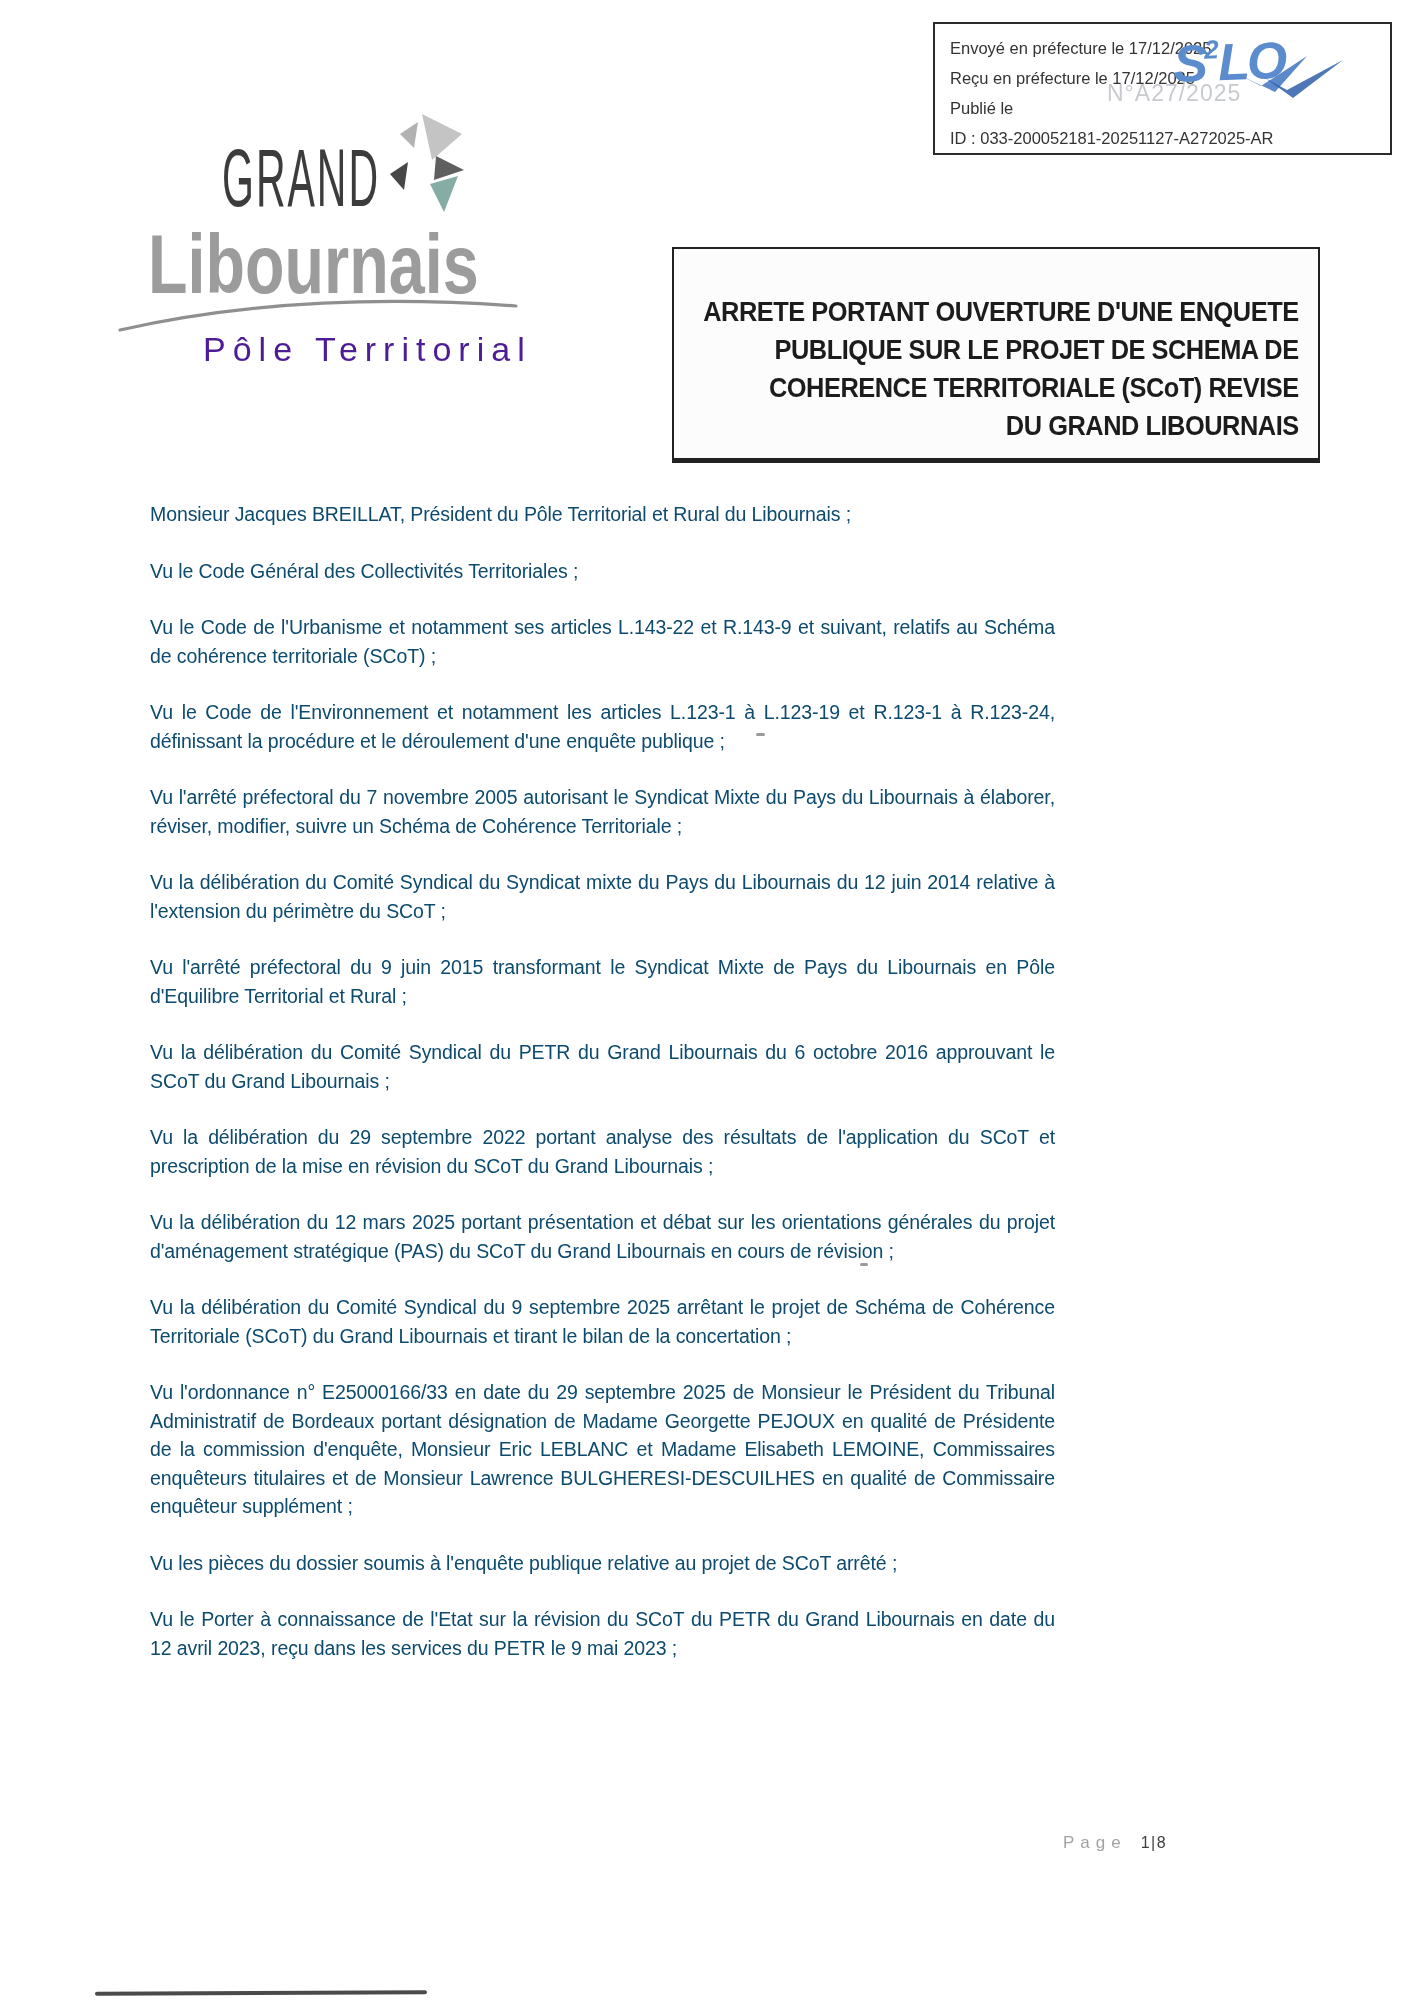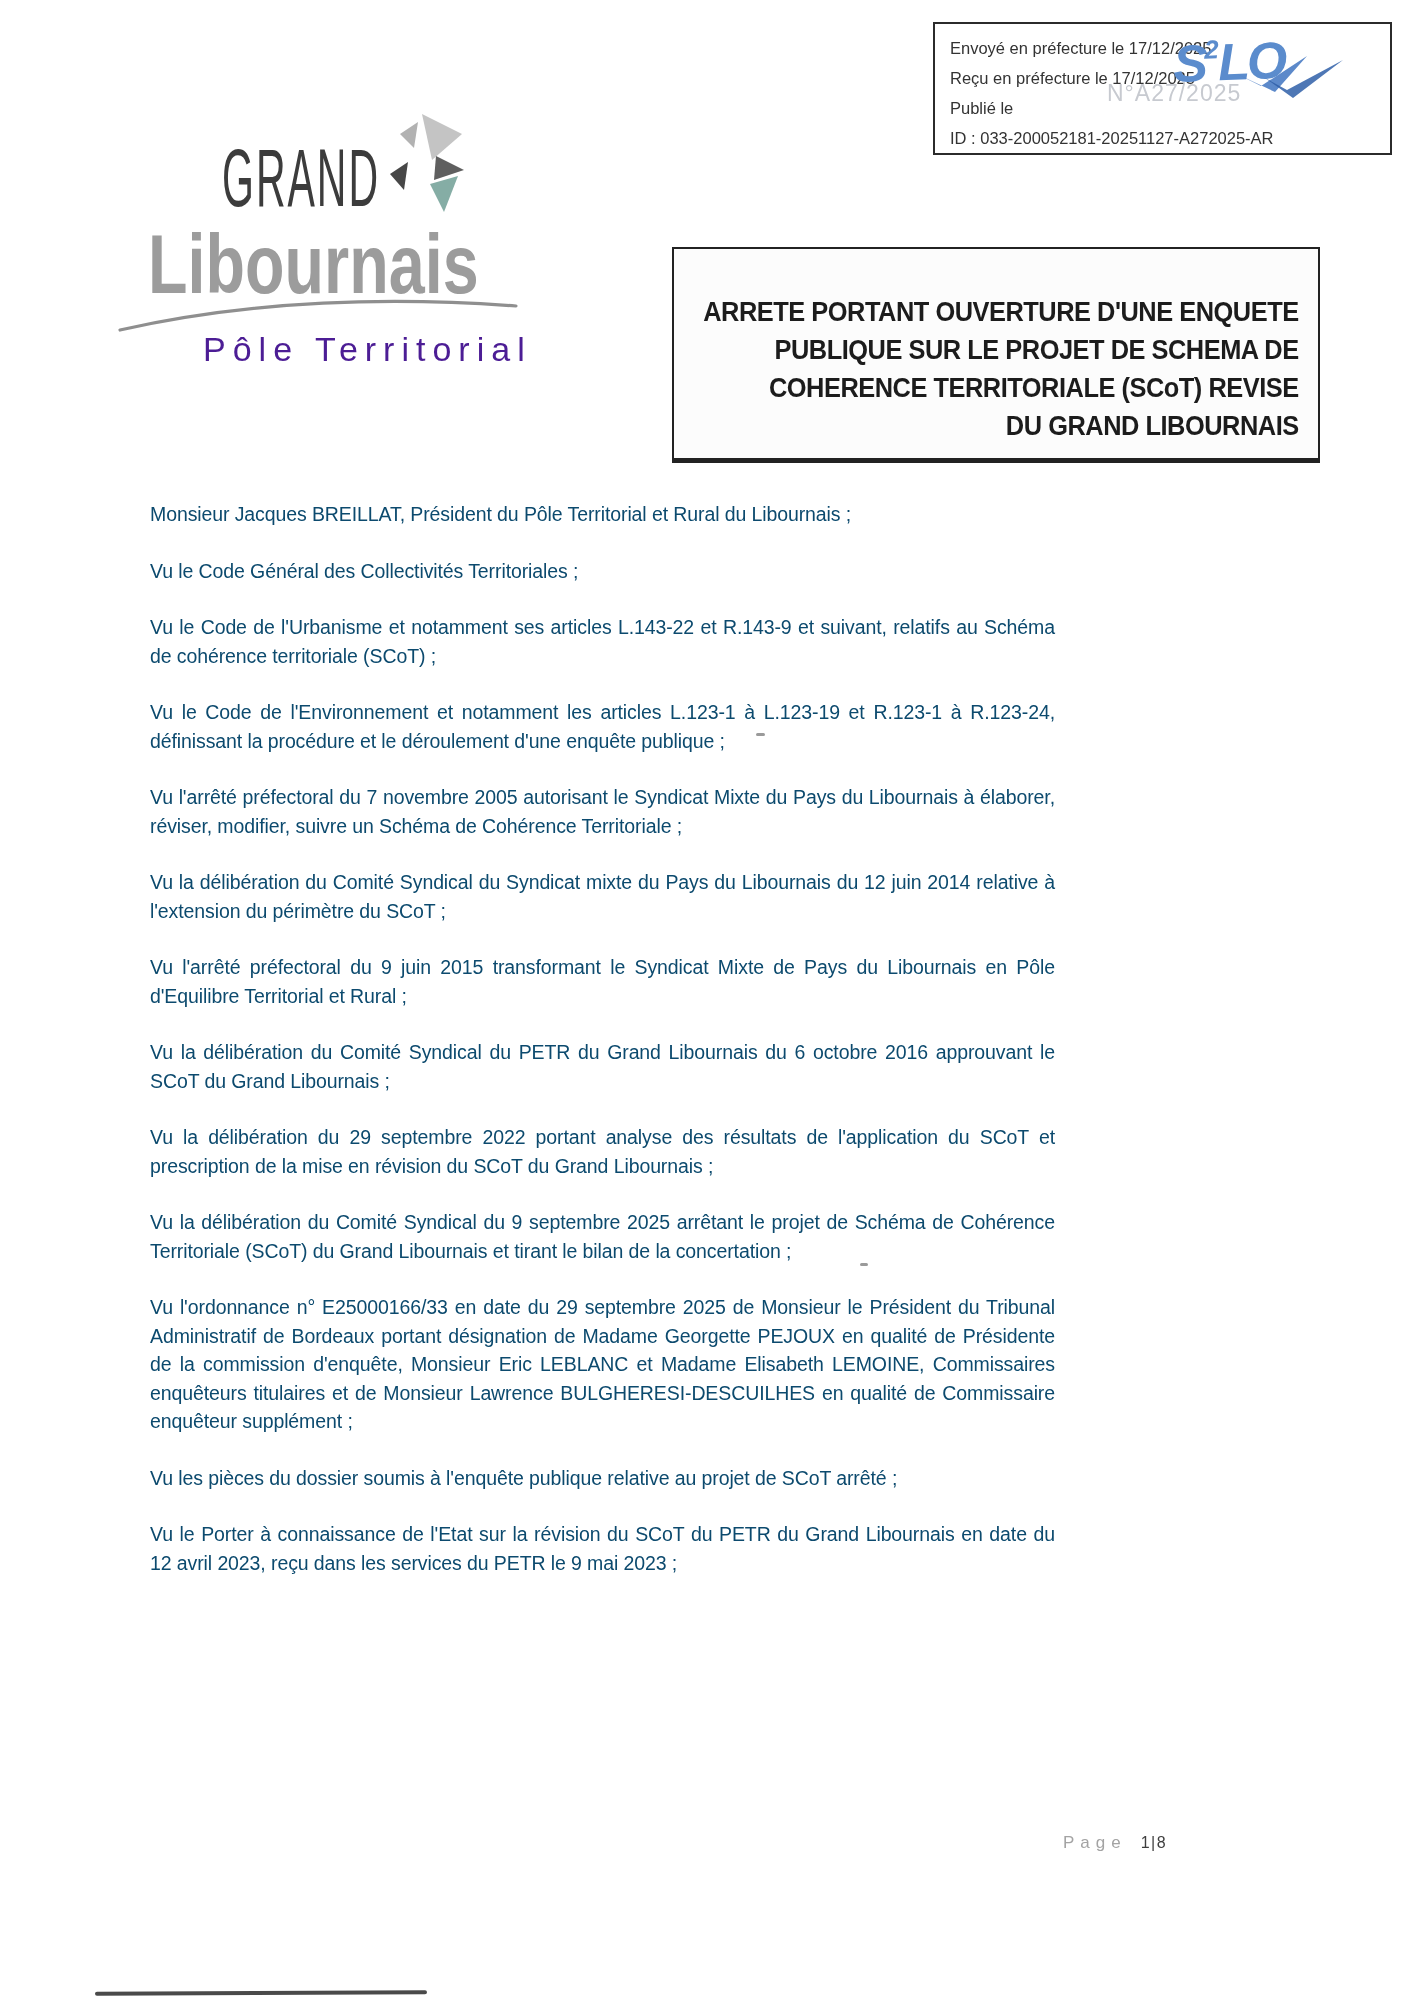--- a/index.html
+++ b/index.html
@@ -150,20 +150,21 @@
   <div class="doc-body" id="doc-body">
       <p class="para">Monsieur Jacques BREILLAT, Président du Pôle Territorial et Rural du Libournais ;</p>
       <p class="para">Vu le Code Général des Collectivités Territoriales ;</p>
       <p class="para">Vu le Code de l'Urbanisme et notamment ses articles L.143-22 et R.143-9 et suivant, relatifs au Schéma de cohérence territoriale (SCoT) ;</p>
       <p class="para">Vu le Code de l'Environnement et notamment les articles L.123-1 à L.123-19 et R.123-1 à R.123-24, définissant la procédure et le déroulement d'une enquête publique ;</p>
       <p class="para">Vu l'arrêté préfectoral du 7 novembre 2005 autorisant le Syndicat Mixte du Pays du Libournais à élaborer, réviser, modifier, suivre un Schéma de Cohérence Territoriale ;</p>
       <p class="para">Vu la délibération du Comité Syndical du Syndicat mixte du Pays du Libournais du 12 juin 2014 relative à l'extension du périmètre du SCoT ;</p>
       <p class="para">Vu l'arrêté préfectoral du 9 juin 2015 transformant le Syndicat Mixte de Pays du Libournais en Pôle d'Equilibre Territorial et Rural ;</p>
       <p class="para">Vu la délibération du Comité Syndical du PETR du Grand Libournais du 6 octobre 2016 approuvant le SCoT du Grand Libournais ;</p>
       <p class="para">Vu la délibération du 29 septembre 2022 portant analyse des résultats de l'application du SCoT et prescription de la mise en révision du SCoT du Grand Libournais ;</p>
+      <p class="para">Vu la délibération du 12 mars 2025 portant présentation et débat sur les orientations générales du projet d'aménagement stratégique (PAS) du SCoT du Grand Libournais en cours de révision ;</p>
       <p class="para">Vu la délibération du Comité Syndical du 9 septembre 2025 arrêtant le projet de Schéma de Cohérence Territoriale (SCoT) du Grand Libournais et tirant le bilan de la concertation ;</p>
       <p class="para">Vu l'ordonnance n° E25000166/33 en date du 29 septembre 2025 de Monsieur le Président du Tribunal Administratif de Bordeaux portant désignation de Madame Georgette PEJOUX en qualité de Présidente de la commission d'enquête, Monsieur Eric LEBLANC et Madame Elisabeth LEMOINE, Commissaires enquêteurs titulaires et de Monsieur Lawrence BULGHERESI-DESCUILHES en qualité de Commissaire enquêteur supplément ;</p>
       <p class="para">Vu les pièces du dossier soumis à l'enquête publique relative au projet de SCoT arrêté ;</p>
       <p class="para">Vu le Porter à connaissance de l'Etat sur la révision du SCoT du PETR du Grand Libournais en date du 12 avril 2023, reçu dans les services du PETR le 9 mai 2023 ;</p>
     </div>
 
   <div class="footer">
     <span class="footer-page">Page</span><span class="footer-num">1|8</span>
   </div>
 

